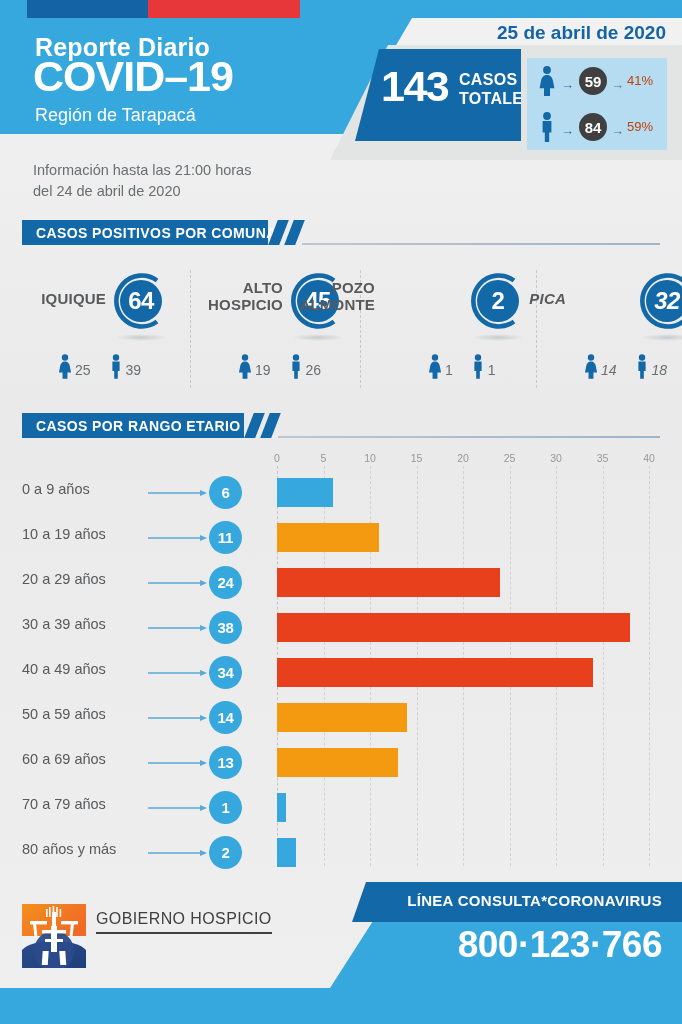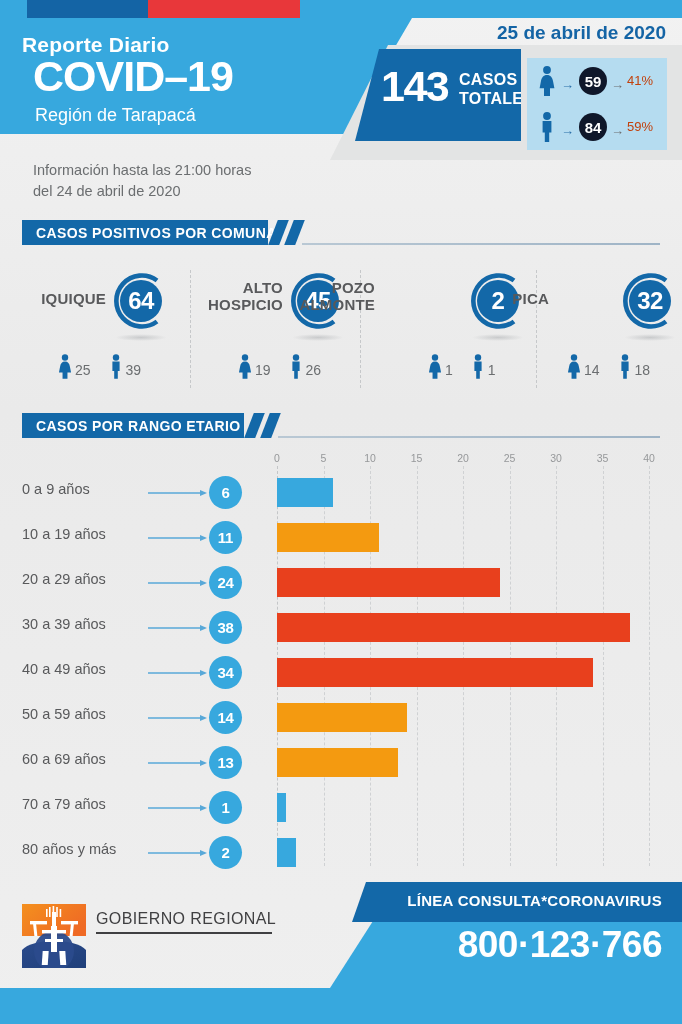--- a/index.html
+++ b/index.html
@@ -14,21 +14,21 @@
 
   
   .hdr-blueband{position:absolute;left:0;top:0;width:682px;height:134px;
       background:#37a8de;
       clip-path:polygon(0 0, 682px 0, 682px 18px, 412px 18px, 344px 134px, 0 134px);}
   .flag{position:absolute;top:0;height:18px;}
   .flag-blue{left:27px;width:121px;background:#1464a5;}
   .flag-red{left:148px;width:152px;background:#e8373a;}
 
   
-  .h-rep{position:absolute;left:22px;top:33px;color:#ffffff;font-size:21px;
+  .h-rep{position:absolute;left:35px;top:33px;color:#ffffff;font-size:25px;
       font-weight:bold;letter-spacing:.2px;}
   .h-covid{position:absolute;left:33px;top:55px;color:#ffffff;font-size:43px;
       font-weight:bold;letter-spacing:-1px;line-height:1;}
   .h-region{position:absolute;left:35px;top:105px;color:#ffffff;font-size:18px;}
 
   .h-date{position:absolute;right:16px;top:22px;color:#1464a5;font-size:19px;
       font-weight:bold;}
 
   
   .tot-gray{position:absolute;left:330px;top:45px;width:352px;height:115px;
@@ -45,21 +45,21 @@
       font-weight:bold;line-height:1.18;letter-spacing:.3px;}
 
   
   .gbox{position:absolute;left:527px;top:58px;width:140px;height:92px;
       background:#b5dcf0;}
   .grow{position:absolute;left:0;width:140px;height:46px;}
   .grow.r1{top:0;} .grow.r2{top:46px;}
   .gicon{position:absolute;left:9px;top:8px;width:22px;height:30px;}
   .garrow{position:absolute;left:34px;top:20px;color:#2b6fa8;font-size:13px;line-height:1;}
   .gcirc{position:absolute;left:52px;top:9px;width:28px;height:28px;border-radius:50%;
-      background:#0f172a;color:#fff;font-size:15px;font-weight:bold;
+      background:#404040;color:#fff;font-size:15px;font-weight:bold;
       display:flex;align-items:center;justify-content:center;}
   .garrow2{position:absolute;left:84px;top:20px;color:#6d7072;font-size:13px;line-height:1;}
   .gpct{position:absolute;left:100px;top:15px;color:#c2410c;font-size:13px;}
 
   
   .note{position:absolute;left:33px;top:160px;color:#6b6e70;font-size:14.5px;
       line-height:1.45;}
 
   
   .sec{position:absolute;left:22px;height:25px;}
@@ -272,21 +272,21 @@
           <div class="g-one">
             <svg viewBox="0 0 22 30" width="18" height="25">
               <circle cx="11" cy="4" r="3.9" fill="#1368a8"></circle>
               <path d="M6.6 9 L15.4 9 L15.4 20.5 L13.2 20.5 L13.2 30 L8.8 30 L8.8 20.5 L6.6 20.5 Z" fill="#1368a8"></path>
             </svg>
             <span>1</span>
           </div>
         </div>
         <div class="vdash" style="left: 528px;"></div>
       </div>
-      <div class="comuna" style="left: 0px; width: 616px;">
+      <div class="comuna" style="left: 17px; width: 616px; font-style: italic;">
         <div class="c-name" style="right: 67px; width: 140px; top: 33px;">
           <div>PICA</div>
         </div>
         <div class="c-ring" style="left: 621px; top: 14px;">
           <svg viewBox="0 0 58 58" width="58" height="58">
             <path d="M45 8.5 A25.5 25.5 0 1 0 45 49.5" fill="none" stroke="#1368a8" stroke-width="4.6"></path>
             <circle cx="29" cy="29" r="21" fill="#1368a8"></circle>
           </svg>
         </div>
         <div class="c-val" style="left: 621px; top: 14px;">32</div>
@@ -471,17 +471,17 @@
         <rect x="39" y="17" width="17" height="3.4"></rect>
         <rect x="9" y="20" width="3" height="12" transform="skewX(6)"></rect>
         <rect x="51" y="20" width="3" height="12" transform="skewX(-6)"></rect>
         <rect x="29" y="22" width="6" height="26"></rect>
         <rect x="20" y="26" width="24" height="3.4"></rect>
         <rect x="23" y="35" width="18" height="3"></rect>
         <rect x="24" y="47" width="6" height="14" transform="skewX(-4)"></rect>
         <rect x="34" y="47" width="6" height="14" transform="skewX(4)"></rect>
       </g>
     </svg>
-    <div class="f-gob">GOBIERNO REGIONAL</div>
+    <div class="f-gob">GOBIERNO HOSPICIO</div>
     <div class="f-gobrule"></div>
   </div>
 
 </div>
 
 </body></html>

